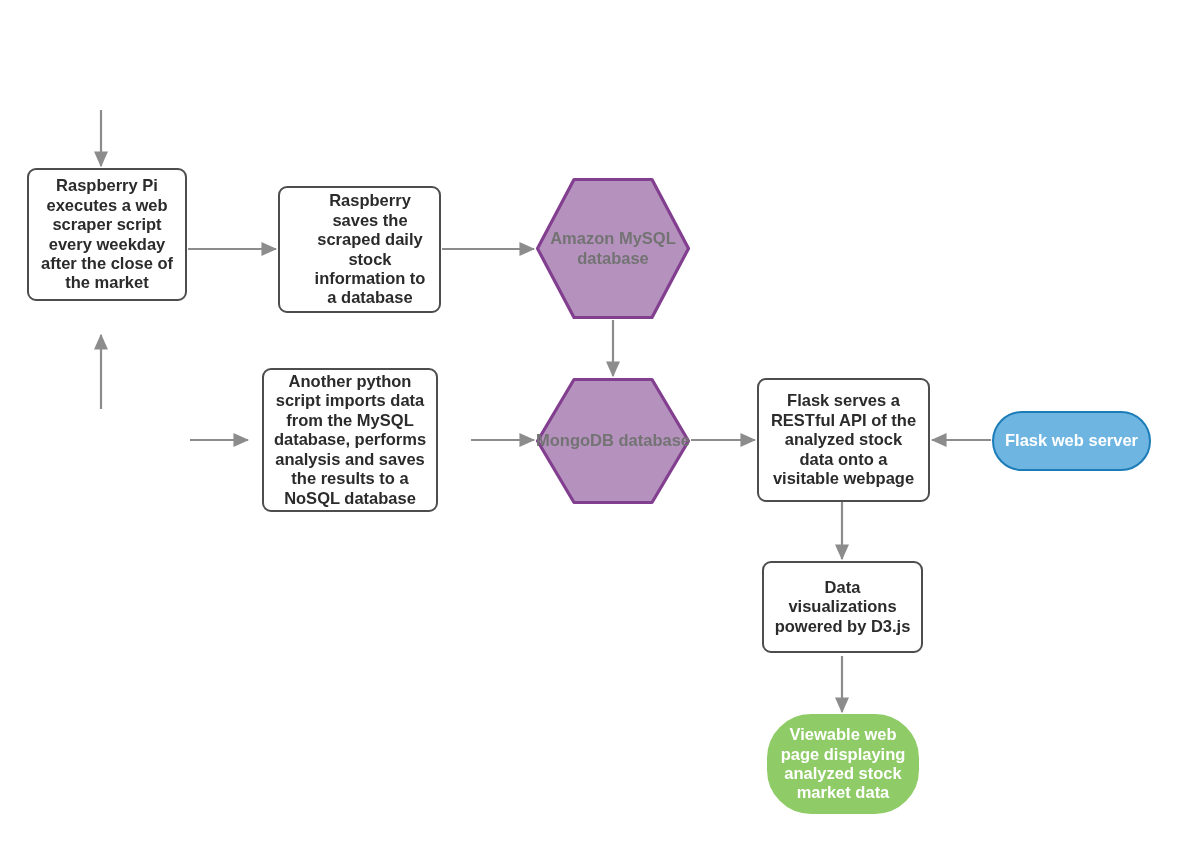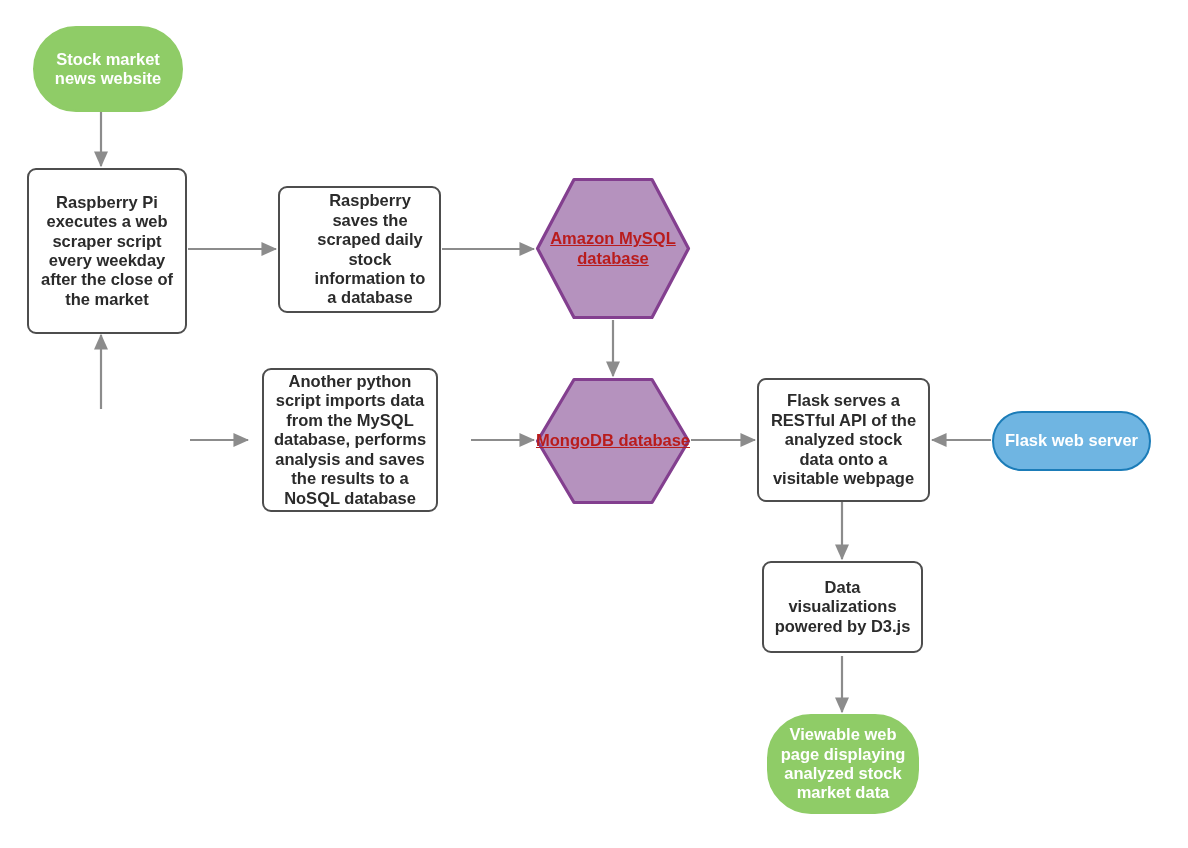--- a/index.html
+++ b/index.html
@@ -59,26 +59,25 @@
   }
   .hexwrap svg { display: block; }
   .hexlabel {
     position: absolute;
     left: 0; top: 0;
     width: 100%; height: 100%;
     display: flex;
     align-items: center;
     justify-content: center;
     text-align: center;
-    color: #b91c1c;
+    color: #737373;
     font-weight: bold;
     font-size: 16.5px;
     line-height: 1.18;
     pointer-events: none;
-    text-decoration: underline;
   }
   
   #edges {
     position: absolute;
     left: 0; top: 0;
     width: 1188px;
     height: 848px;
     pointer-events: none;
   }
   .lbl { white-space: pre-line; }
@@ -113,25 +112,22 @@
       <line x1="691" y1="440" x2="755" y2="440"></line>
 
       <line x1="991" y1="440" x2="932" y2="440"></line>
 
       <line x1="842" y1="497" x2="842" y2="559"></line>
 
       <line x1="842" y1="656" x2="842" y2="712"></line>
     </g>
   </svg>
 
-  <div class="node term" style="left:33px; top:26px; width:150px; height:86px;">
-    <span class="lbl">Stock market news website</span>
-  </div>
 
-  <div class="node proc" style="left:27px; top:168px; width:160px; height:166px;">
+  <div class="node proc" style="left:27px; top:168px; width:160px; height:133px;">
     <span class="lbl">Raspberry Pi executes a web scraper script every weekday after the close of the market</span>
   </div>
 
   <div class="node proc" style="left:278px; top:186px; width:163px; height:127px;padding-left:28px;">
     <span class="lbl">Raspberry saves the scraped daily stock information to a database</span>
   </div>
 
   <div class="hexwrap" style="left:535px; top:177px; width:156px; height:143px;">
     <svg viewBox="0 0 156 143" width="156" height="143" xmlns="http://www.w3.org/2000/svg">
       <polygon points="39,2.5 117,2.5 153.5,71.5 117,140.5 39,140.5 2.5,71.5" fill="#b592be" stroke="#833f8f" stroke-width="3.2" stroke-linejoin="round"></polygon>

